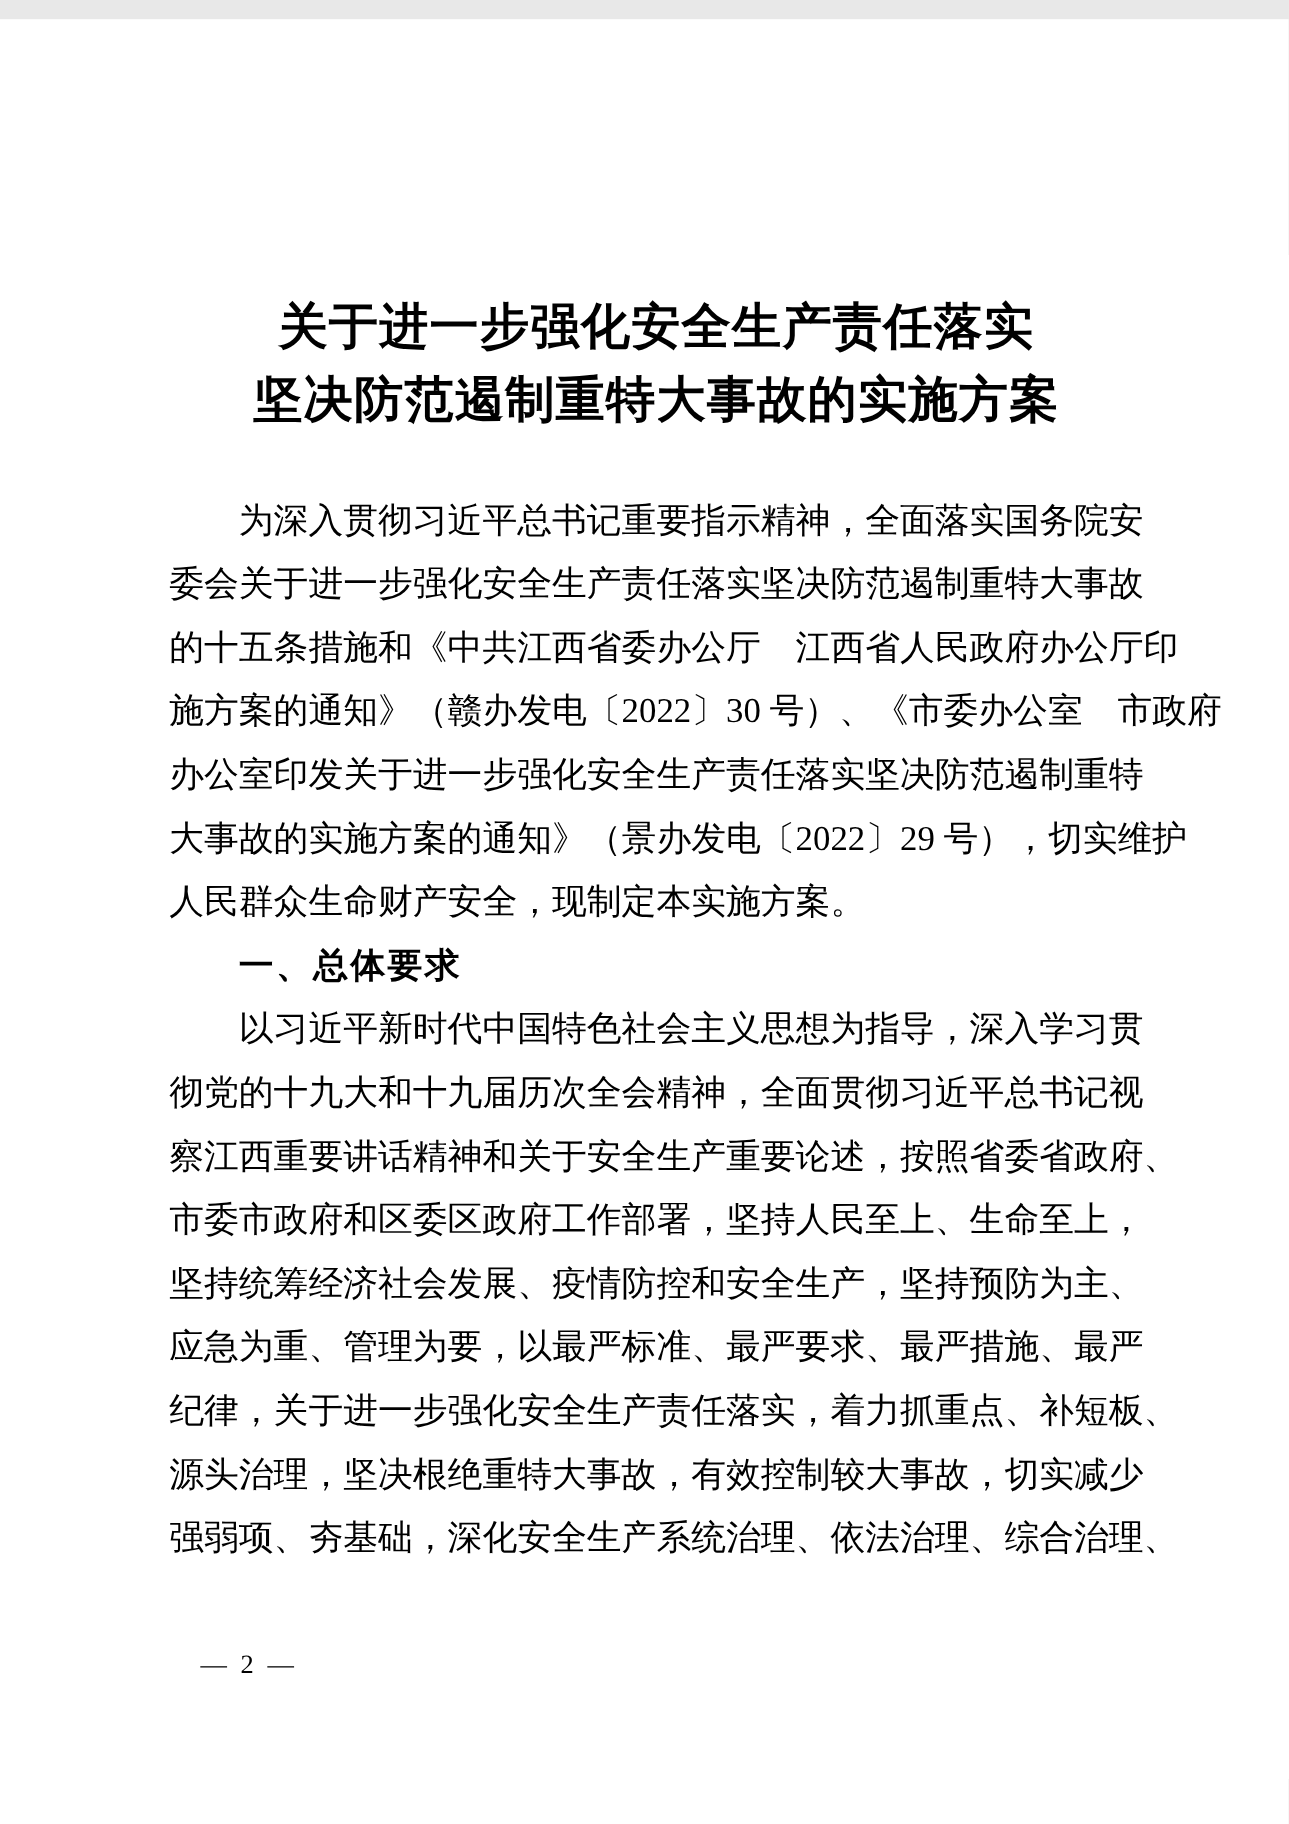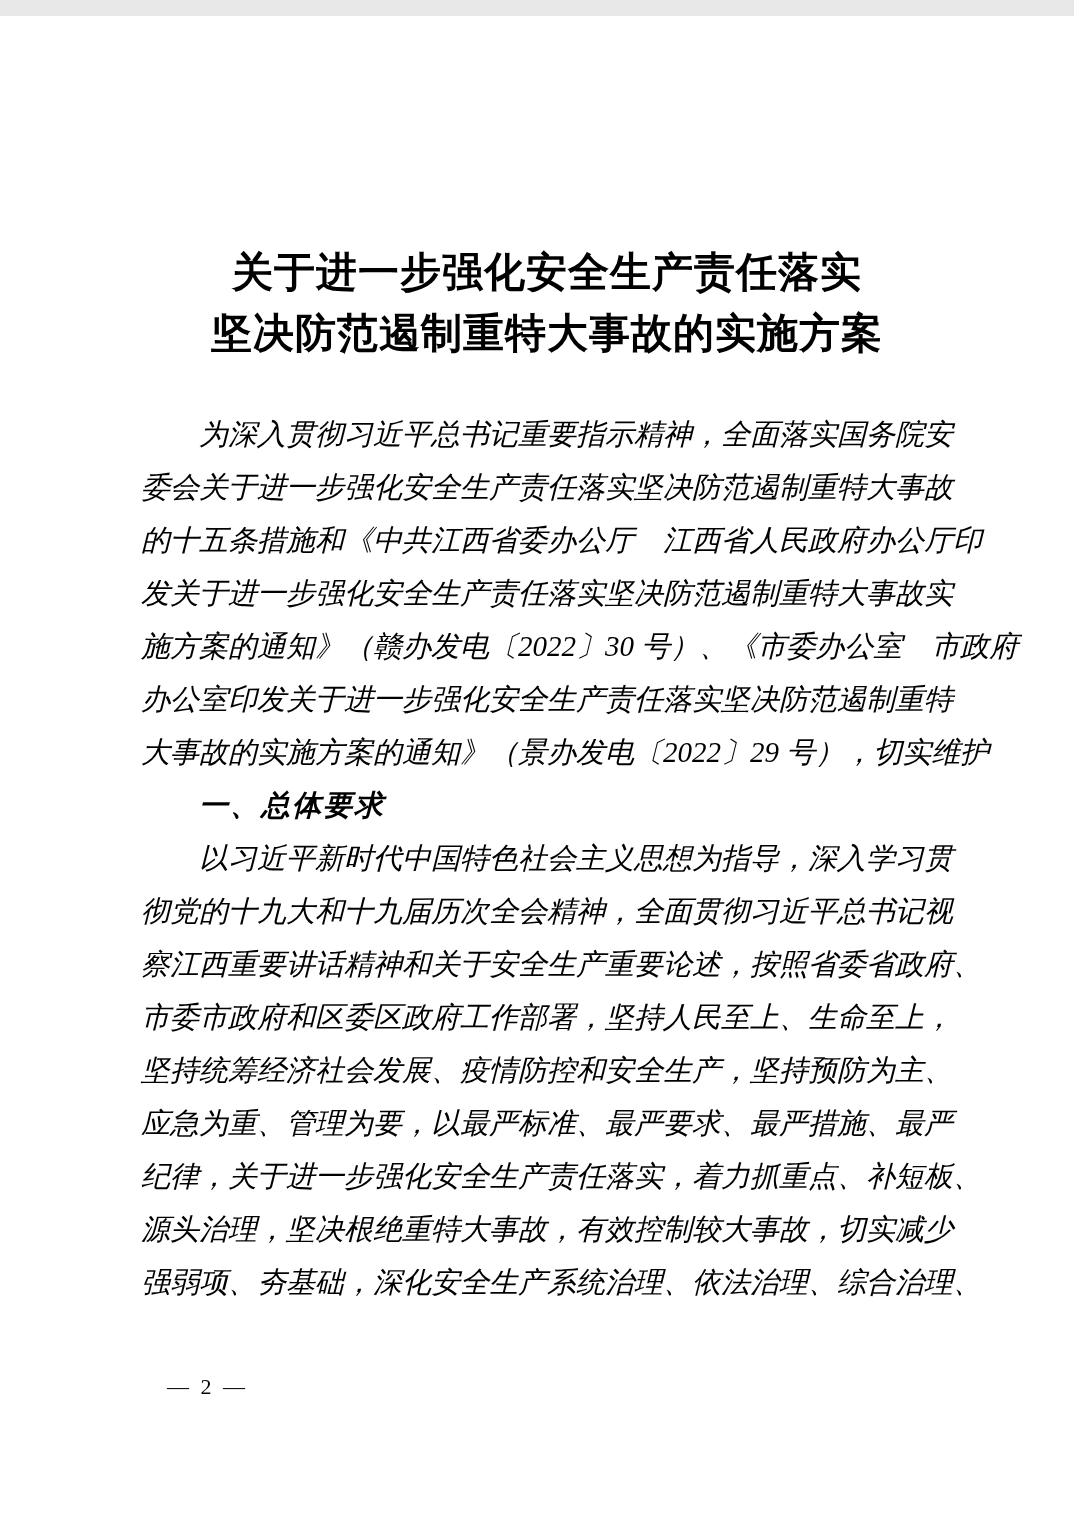--- a/index.html
+++ b/index.html
@@ -27,21 +27,20 @@
     text-align: center;
     letter-spacing: 1px;
   }
   .title-line { display: block; }
   .body-text { width: 812px; }
   .line {
     font-size: 29px;
     line-height: 53px;
     height: 53px;
     white-space: nowrap;
-    font-style: italic;
   }
   .line.justify {
     text-align: justify;
     text-align-last: justify;
   }
   .line.indent { text-indent: 58px; }
   .line.heading {
     font-weight: 700;
     font-family: "Liberation Sans", sans-serif;
     letter-spacing: 2px;
@@ -60,24 +59,24 @@
 <div class="page">
   <div class="content">
     <h1 class="doc-title">
       <span class="title-line">关于进一步强化安全生产责任落实</span>
       <span class="title-line">坚决防范遏制重特大事故的实施方案</span>
     </h1>
     <div class="body-text" id="body-text">
         <div class="line justify indent">为深入贯彻习近平总书记重要指示精神，全面落实国务院安</div>
         <div class="line justify">委会关于进一步强化安全生产责任落实坚决防范遏制重特大事故</div>
         <div class="line justify">的十五条措施和《中共江西省委办公厅　江西省人民政府办公厅印</div>
-        <div class="line justify">发关于进一步强化安全生产责任落实坚决防范遏制重特大事故实</div>
         <div class="line justify">施方案的通知》（赣办发电〔2022〕30 号）、《市委办公室　市政府</div>
         <div class="line justify">办公室印发关于进一步强化安全生产责任落实坚决防范遏制重特</div>
         <div class="line justify">大事故的实施方案的通知》（景办发电〔2022〕29 号），切实维护</div>
+        <div class="line">人民群众生命财产安全，现制定本实施方案。</div>
         <div class="line indent heading">一、总体要求</div>
         <div class="line justify indent">以习近平新时代中国特色社会主义思想为指导，深入学习贯</div>
         <div class="line justify">彻党的十九大和十九届历次全会精神，全面贯彻习近平总书记视</div>
         <div class="line justify">察江西重要讲话精神和关于安全生产重要论述，按照省委省政府、</div>
         <div class="line justify">市委市政府和区委区政府工作部署，坚持人民至上、生命至上，</div>
         <div class="line justify">坚持统筹经济社会发展、疫情防控和安全生产，坚持预防为主、</div>
         <div class="line justify">应急为重、管理为要，以最严标准、最严要求、最严措施、最严</div>
         <div class="line justify">纪律，关于进一步强化安全生产责任落实，着力抓重点、补短板、</div>
         <div class="line justify">源头治理，坚决根绝重特大事故，有效控制较大事故，切实减少</div>
         <div class="line justify">强弱项、夯基础，深化安全生产系统治理、依法治理、综合治理、</div>

